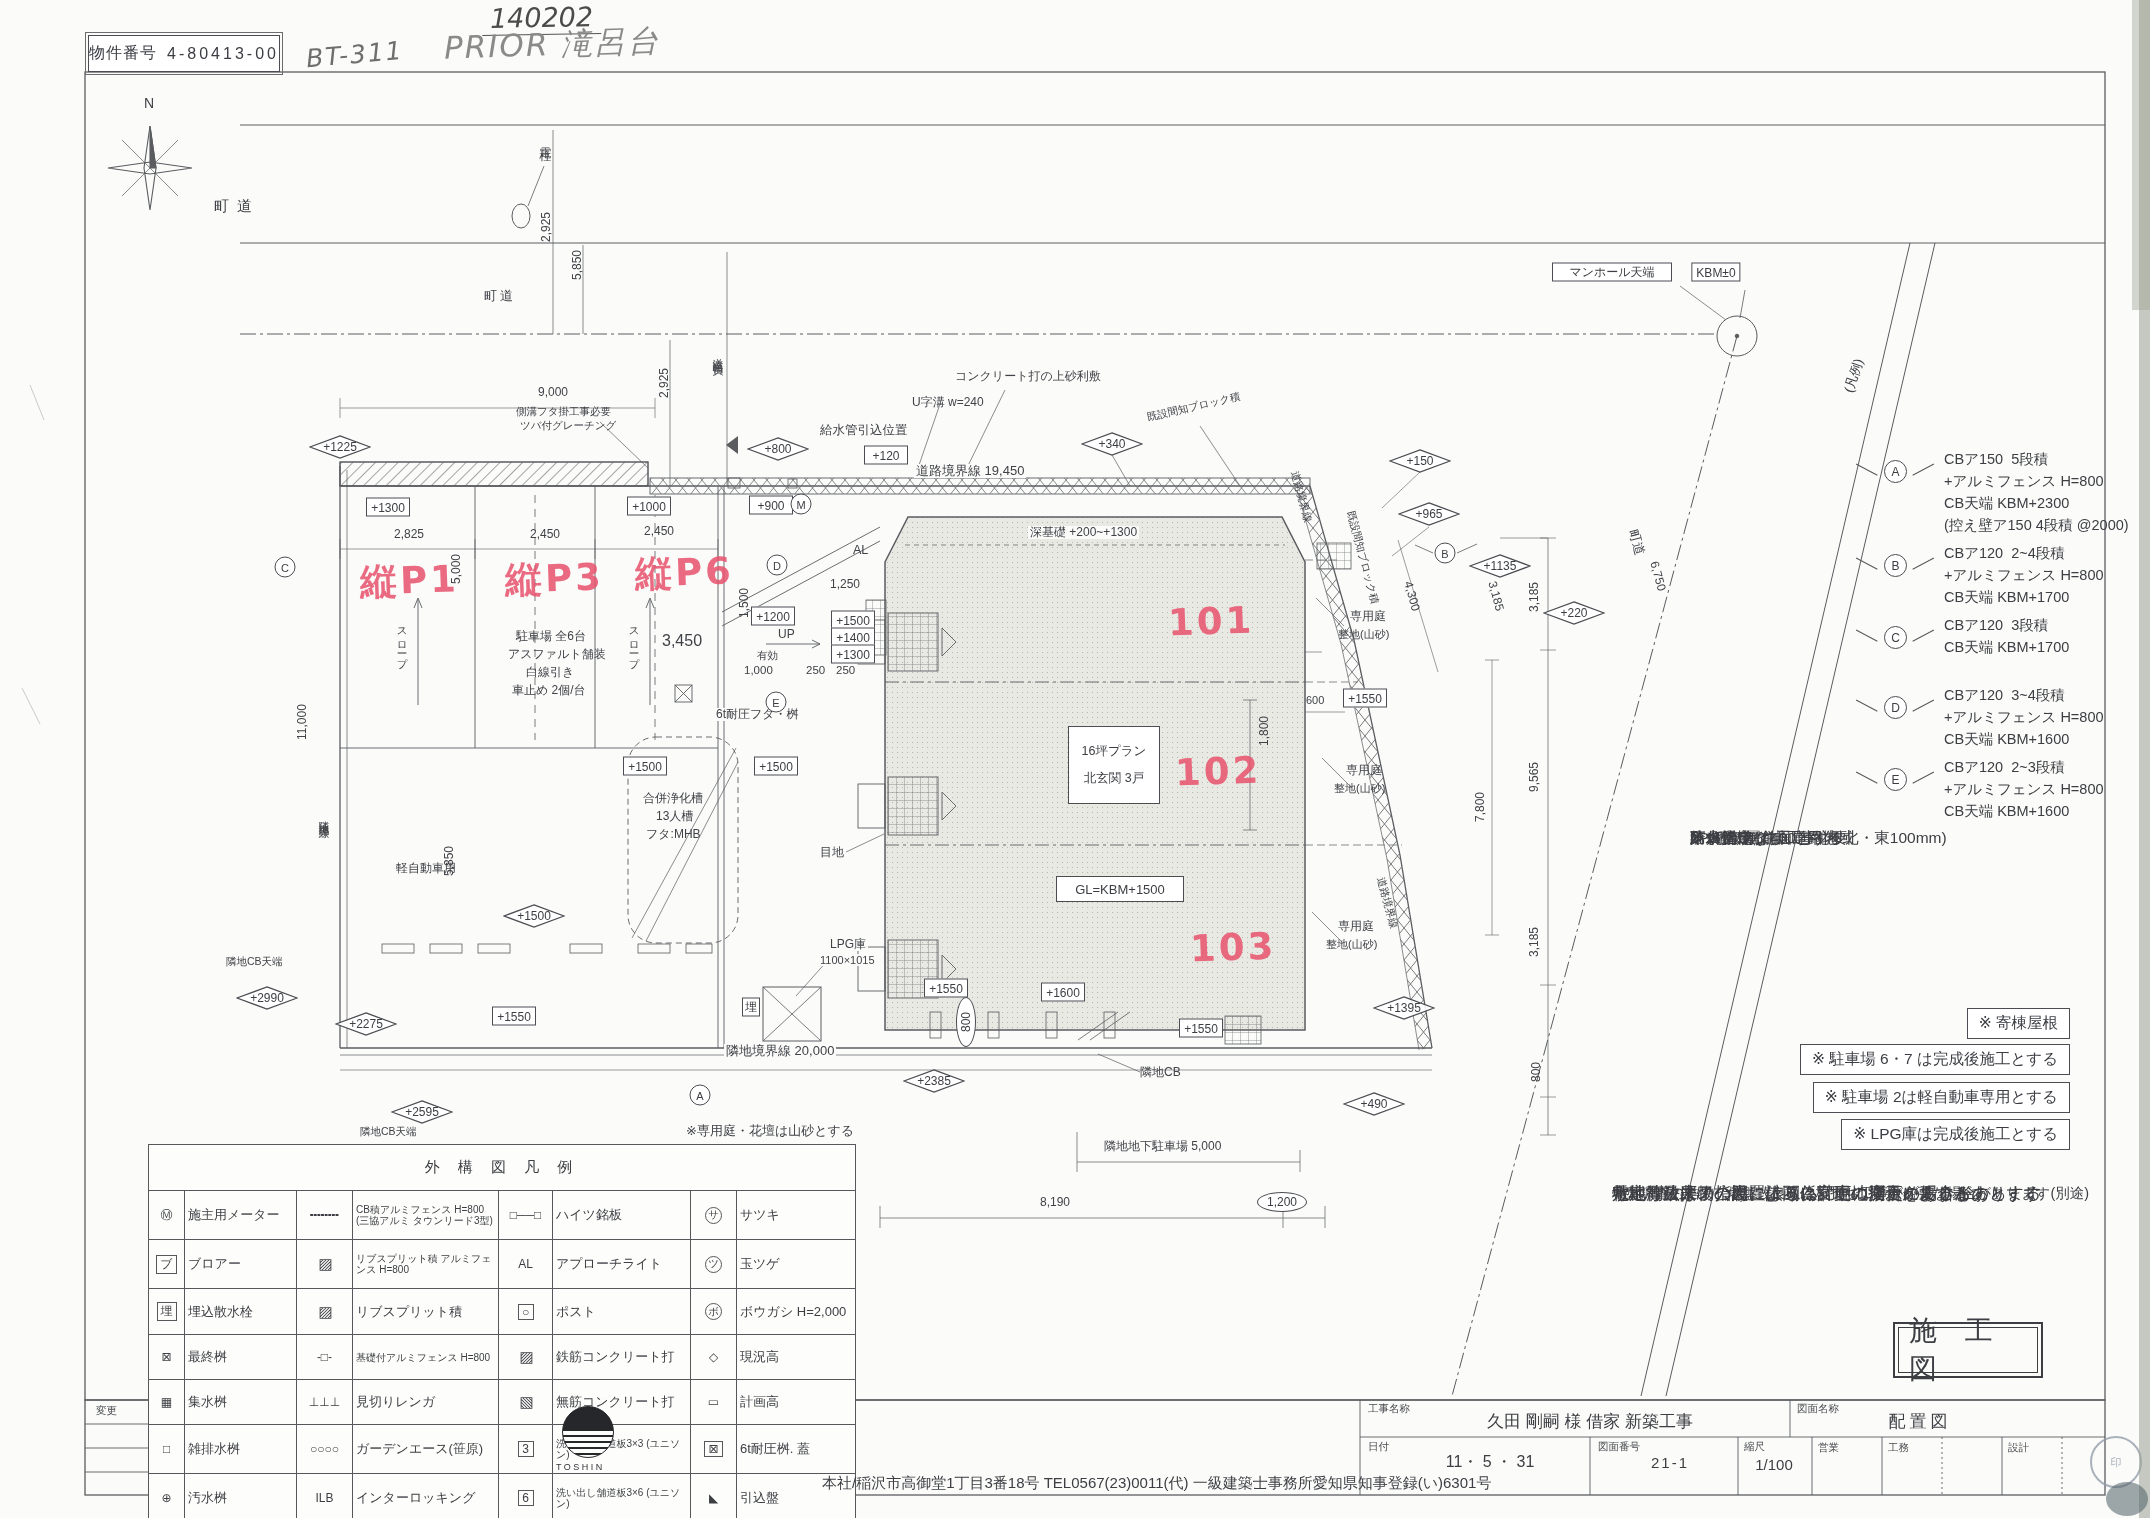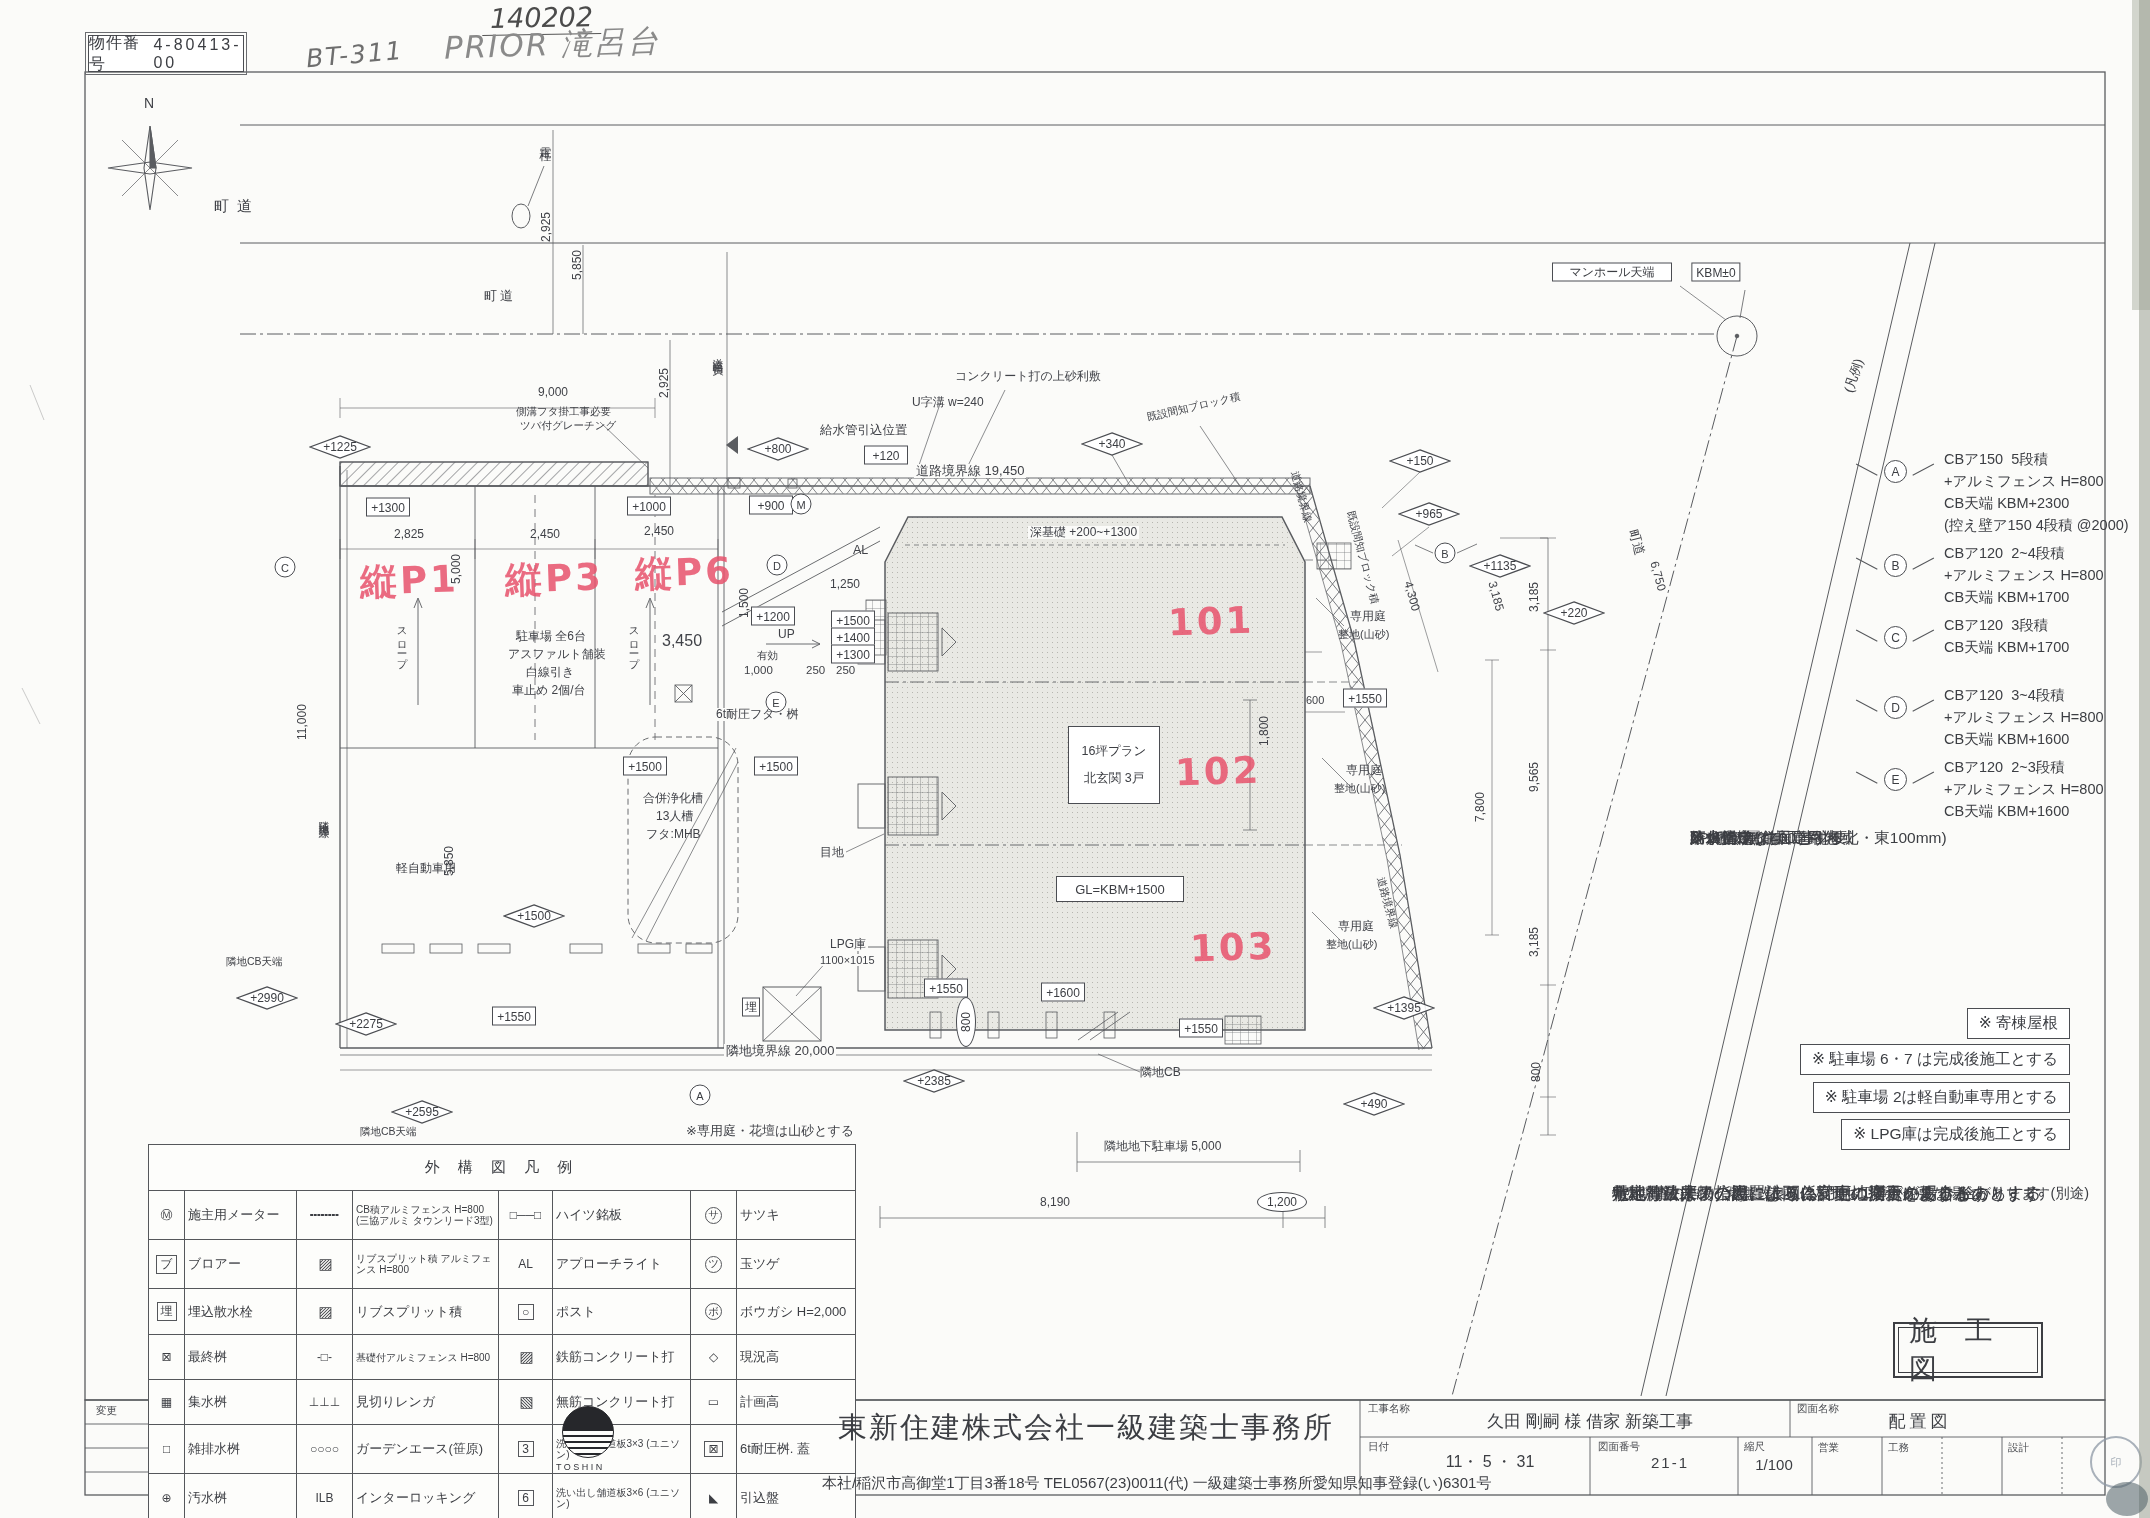--- a/index.html
+++ b/index.html
@@ -24,21 +24,21 @@
   .mk.bx{width:auto;min-width:44px;height:19px;border:1.1px solid #4b4d52;background:#fff;padding:0 4px;}
   .mk.bx.sm{min-width:18px;padding:0 2px;}
   .mk.bx.wide{min-width:120px;}
   .mk.oval{width:auto;min-width:50px;height:20px;border:1.1px solid #4b4d52;border-radius:50%;background:#fff;padding:0 6px;}
   .mk.circ{width:21px;min-width:21px;height:21px;border:1.3px solid #4b4d52;border-radius:50%;background:#fff;}
   .mk.circ b{font-size:11px;}
   
   .redmark{position:absolute;z-index:6;color:#e8536d;font-size:37px;font-weight:bold;
     font-family:"DejaVu Sans",sans-serif;transform:rotate(-2deg);letter-spacing:3px;opacity:.85;}
   
-  #pno{position:absolute;left:88px;top:35px;width:156px;height:37px;z-index:6;background:#fff;
+  #pno{position:absolute;left:88px;top:35px;width:192px;height:37px;z-index:6;background:#fff;
     border:1.4px solid #4b4d52;outline:1px solid #6a6c70;outline-offset:2px;
     display:flex;align-items:center;justify-content:center;gap:10px;font-size:16px;letter-spacing:1px;}
   #pno .num{letter-spacing:3px;}
   .hw{position:absolute;z-index:6;font-family:"DejaVu Sans",sans-serif;font-style:italic;}
   #hw-date{left:482px;top:2px;font-size:27px;color:#4b4b4b;transform:rotate(-1deg);border-bottom:1.6px solid #555;padding:0 8px 1px 8px;}
   #hw-code{left:306px;top:40px;font-size:25px;color:#6e6e6e;transform:rotate(-5deg);letter-spacing:2px;}
   #hw-title{left:444px;top:24px;font-size:31px;color:#8a8a8a;transform:rotate(-2deg);letter-spacing:2px;}
   
   .fitem{position:absolute;left:1862px;z-index:5;display:flex;gap:16px;align-items:flex-start;}
   .fmark{position:relative;width:66px;height:34px;flex:none;margin-top:6px;}
@@ -689,21 +689,20 @@
           <td class="lbl long">洗い出し舗道板3×6 (ユニソン)</td>
           <td class="sym"><span>◣</span></td>
           <td class="lbl">引込盤</td>
         </tr>
       </tbody>
   </table>
 
   <div class="tb lab" style="left:96px;top:1404px;">変更</div>
   <div id="logo"></div>
   <div id="logo-text">TOSHIN</div>
-  <div class="tb" style="left:838px;top:1408px;font-size:29px;letter-spacing:2px;">東新住建株式会社一級建築士事務所</div>
   <div class="tb" style="left:822px;top:1474px;font-size:15px;">本社/稲沢市高御堂1丁目3番18号 TEL0567(23)0011(代) 一級建築士事務所愛知県知事登録(い)6301号</div>
   <div class="tb lab" style="left:1368px;top:1402px;">工事名称</div>
   <div class="tb" style="left:1400px;top:1410px;width:380px;text-align:center;font-size:17px;">久田 剛嗣 様 借家 新築工事</div>
   <div class="tb lab" style="left:1797px;top:1402px;">図面名称</div>
   <div class="tb" style="left:1820px;top:1410px;width:200px;text-align:center;font-size:17px;letter-spacing:4px;">配置図</div>
   <div class="tb lab" style="left:1368px;top:1440px;">日付</div>
   <div class="tb" style="left:1390px;top:1452px;width:200px;text-align:center;font-size:16px;">11・ 5 ・ 31</div>
   <div class="tb lab" style="left:1598px;top:1440px;">図面番号</div>
   <div class="tb" style="left:1620px;top:1454px;width:100px;text-align:center;font-size:15px;letter-spacing:2px;">21-1</div>
   <div class="tb lab" style="left:1744px;top:1440px;">縮尺</div>

